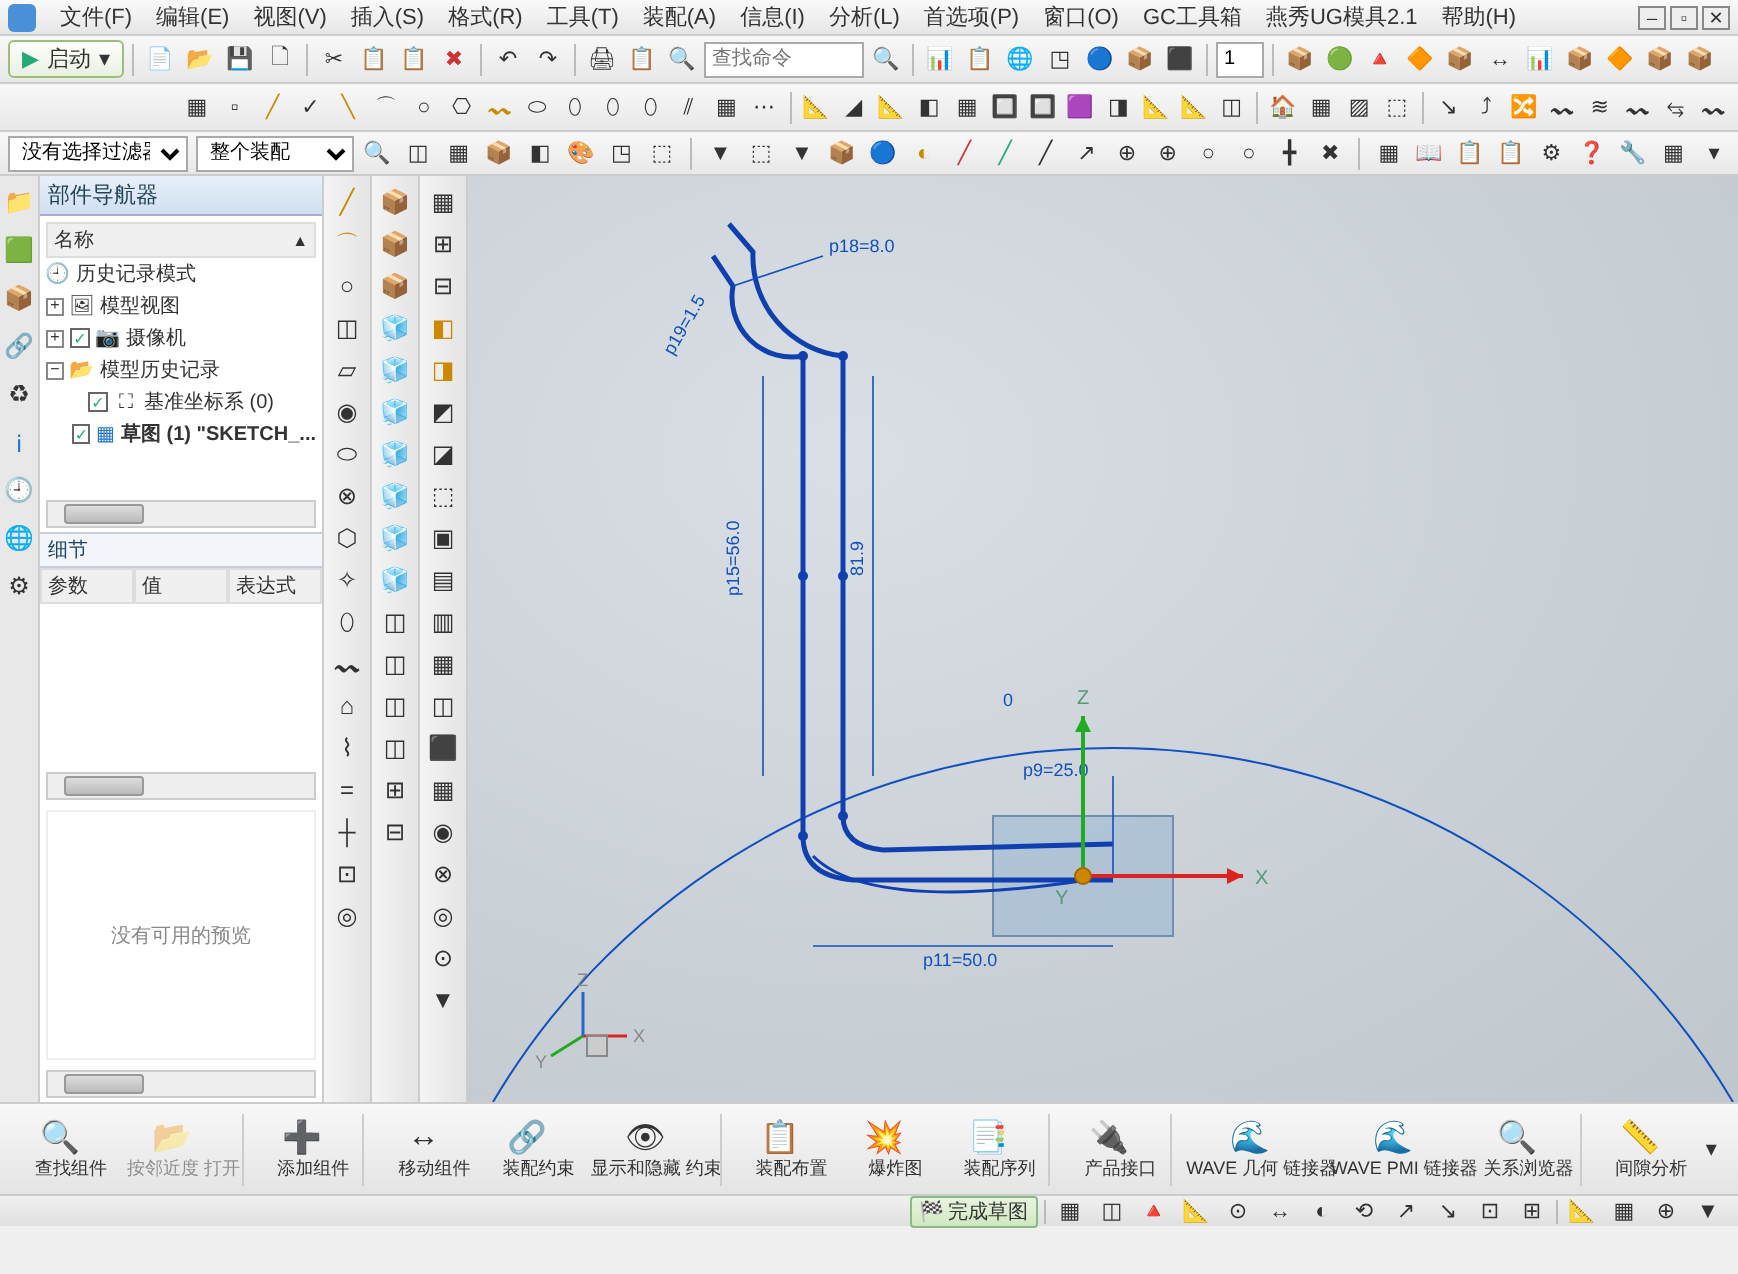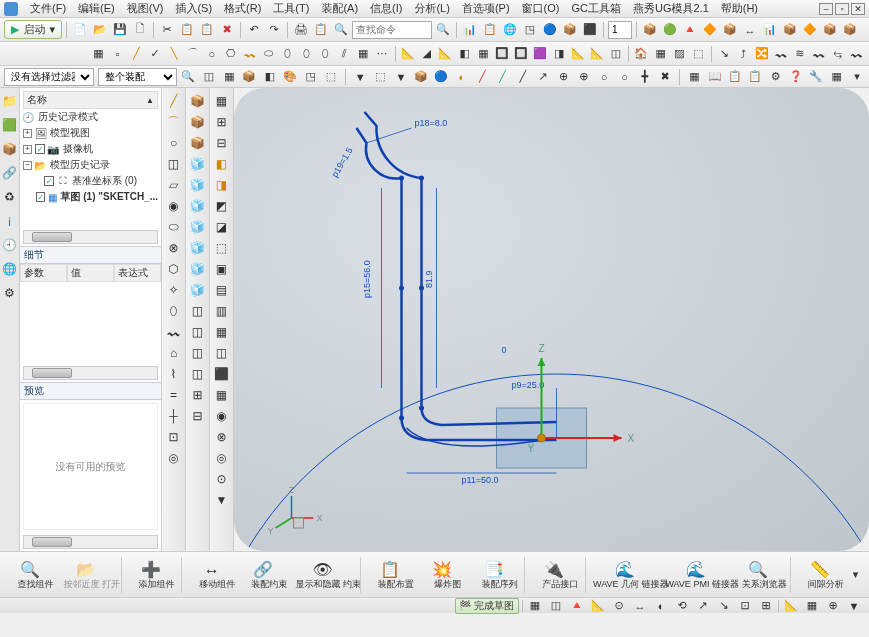--- a/index.html
+++ b/index.html
@@ -47,21 +47,21 @@
   .detail-table { height: 100px; overflow:hidden; }
   .detail-hdr { display:flex; font-size:10px; }
   .detail-hdr > div { flex:1; background:#f0f0f0; border:1px solid #ddd; padding: 1px 3px; }
   .preview-box { flex:1; display:flex; align-items:center; justify-content:center; color:#888; font-size:10px; border:1px solid #eee; margin:3px; }
   
   
   .vtoolbar { width: 24px; background: linear-gradient(90deg,#f4f4f4,#e4e4e4); border-right: 1px solid #ccc; display: flex; flex-direction: column; align-items: center; padding: 4px 0; gap: 3px; overflow: hidden; }
   .vtool-btn { width: 18px; height: 18px; display:flex;align-items:center;justify-content:center; cursor:pointer; font-size: 12px;}
   
   
-  .canvas { flex: 1; background: radial-gradient(ellipse at 30% 30%, #d9dfe4, #bfc6cc); position: relative; overflow: hidden; border-radius: 30px; }
+  .canvas { flex: 1; background: radial-gradient(ellipse at 30% 30%, #d9dfe4, #bfc6cc); position: relative; overflow: hidden; }
   .sketch-svg { position:absolute; inset:0; width:100%; height:100%; }
   .dim-text { font-size: 9px; fill: #1050c0; font-family: Arial; }
   
   
   .bottom-bar { height: 46px; background: linear-gradient(#f8f8f8,#e4e4e4); border-top: 1px solid #ccc; display:flex; align-items:center; padding: 2px 8px; gap: 8px; }
   .cmd-btn { display:flex; flex-direction:column; align-items:center; gap:1px; cursor:pointer; padding: 2px 6px; min-width:44px; }
   .cmd-icon { width: 22px; height: 20px; display:flex;align-items:center;justify-content:center; font-size: 16px; }
   .cmd-label { font-size: 9px; text-align:center; line-height:1.1; white-space:nowrap;margin-left:11px; }
   .cmd-sep { width:1px; height: 36px; background:#ccc; }
   
@@ -239,20 +239,21 @@
     <div class="rail-icon">📦</div>
     <div class="rail-icon">🔗</div>
     <div class="rail-icon">♻</div>
     <div class="rail-icon" style="color:#27c">ℹ</div>
     <div class="rail-icon">🕘</div>
     <div class="rail-icon">🌐</div>
     <div class="rail-icon">⚙</div>
   </div>
 
   <div class="side-panel">
+    <div class="panel-header">部件导航器</div>
     <div class="tree">
       <div class="tree-col-hdr">
           <span>名称</span>
           <span style="margin-left:auto;font-size:8px">▲</span>
         </div>
       <div class="tree-row">
           <span class="tree-icon">🕘</span>
           <span>历史记录模式</span>
         </div>
       <div class="tree-row">
@@ -293,21 +294,20 @@
       <div class="detail-hdr">
         <div>参数</div>
         <div>值</div>
         <div>表达式</div>
       </div>
     </div>
     <div class="scroll-track">
         <div class="scroll-thumb"></div>
       </div>
 
-    <div class="section-title">预览</div>
     <div class="preview-box">没有可用的预览</div>
     <div class="scroll-track">
         <div class="scroll-thumb"></div>
       </div>
   </div>
 
   <div class="vtoolbar">
     <div class="vtool-btn" style="color:#c80">╱</div>
     <div class="vtool-btn" style="color:#c80">⌒</div>
     <div class="vtool-btn">○</div>

